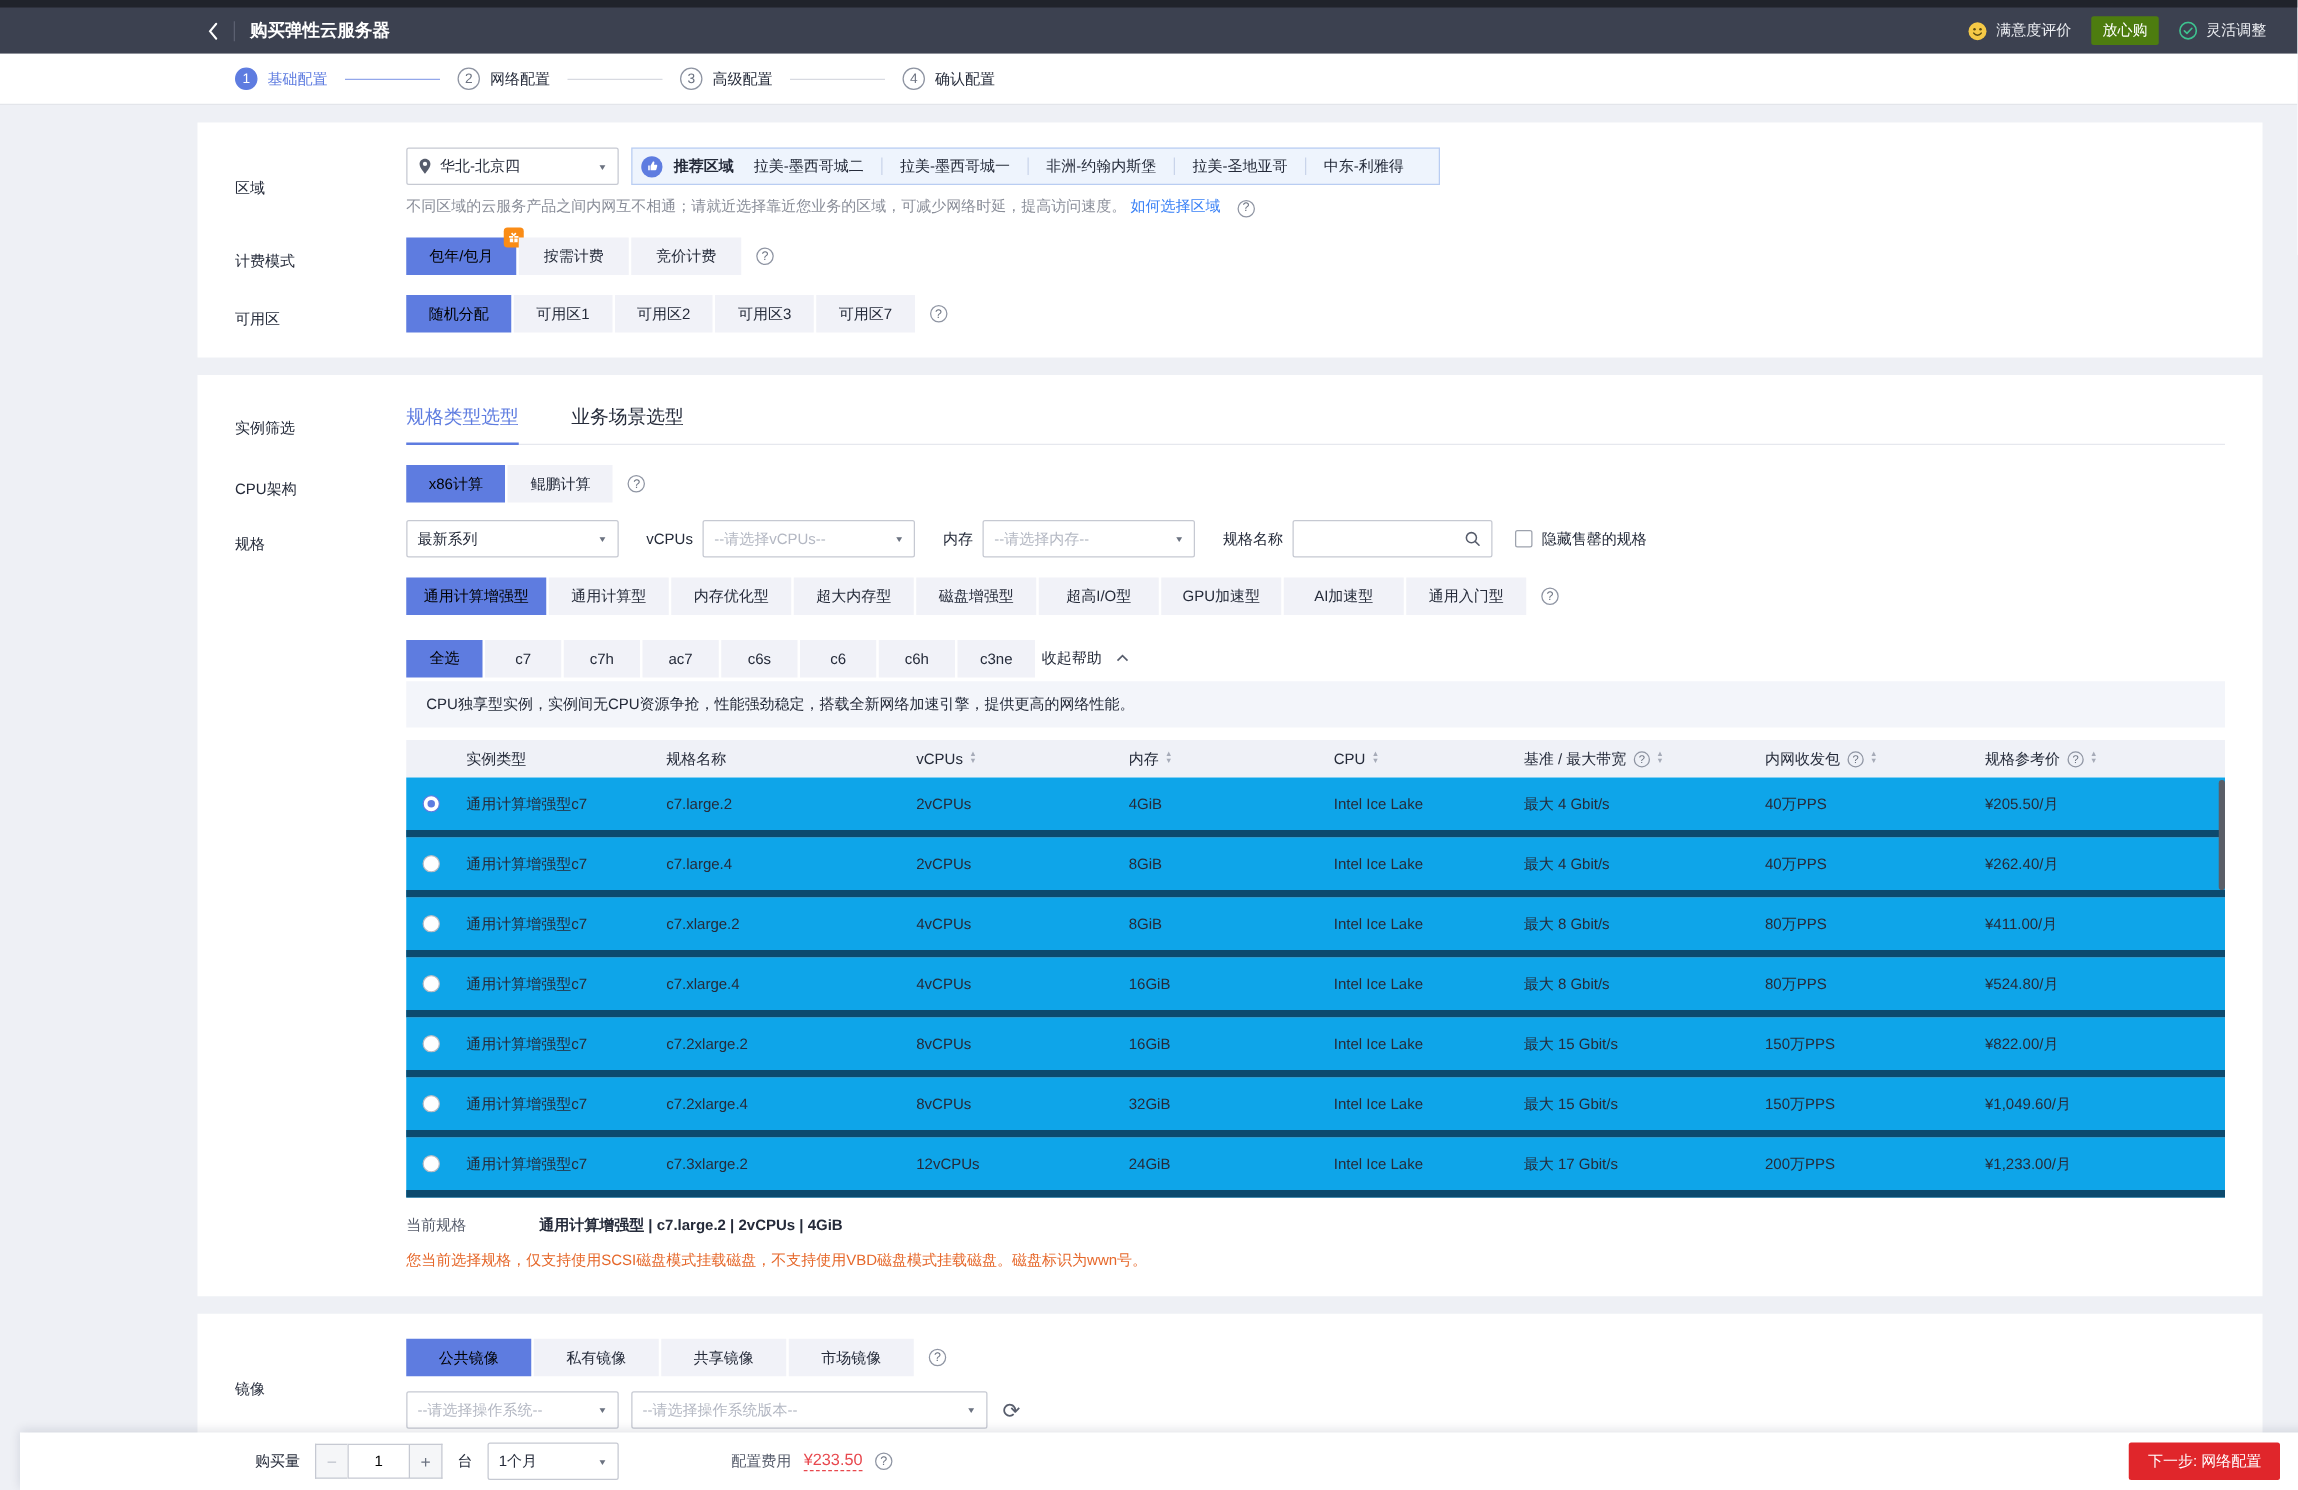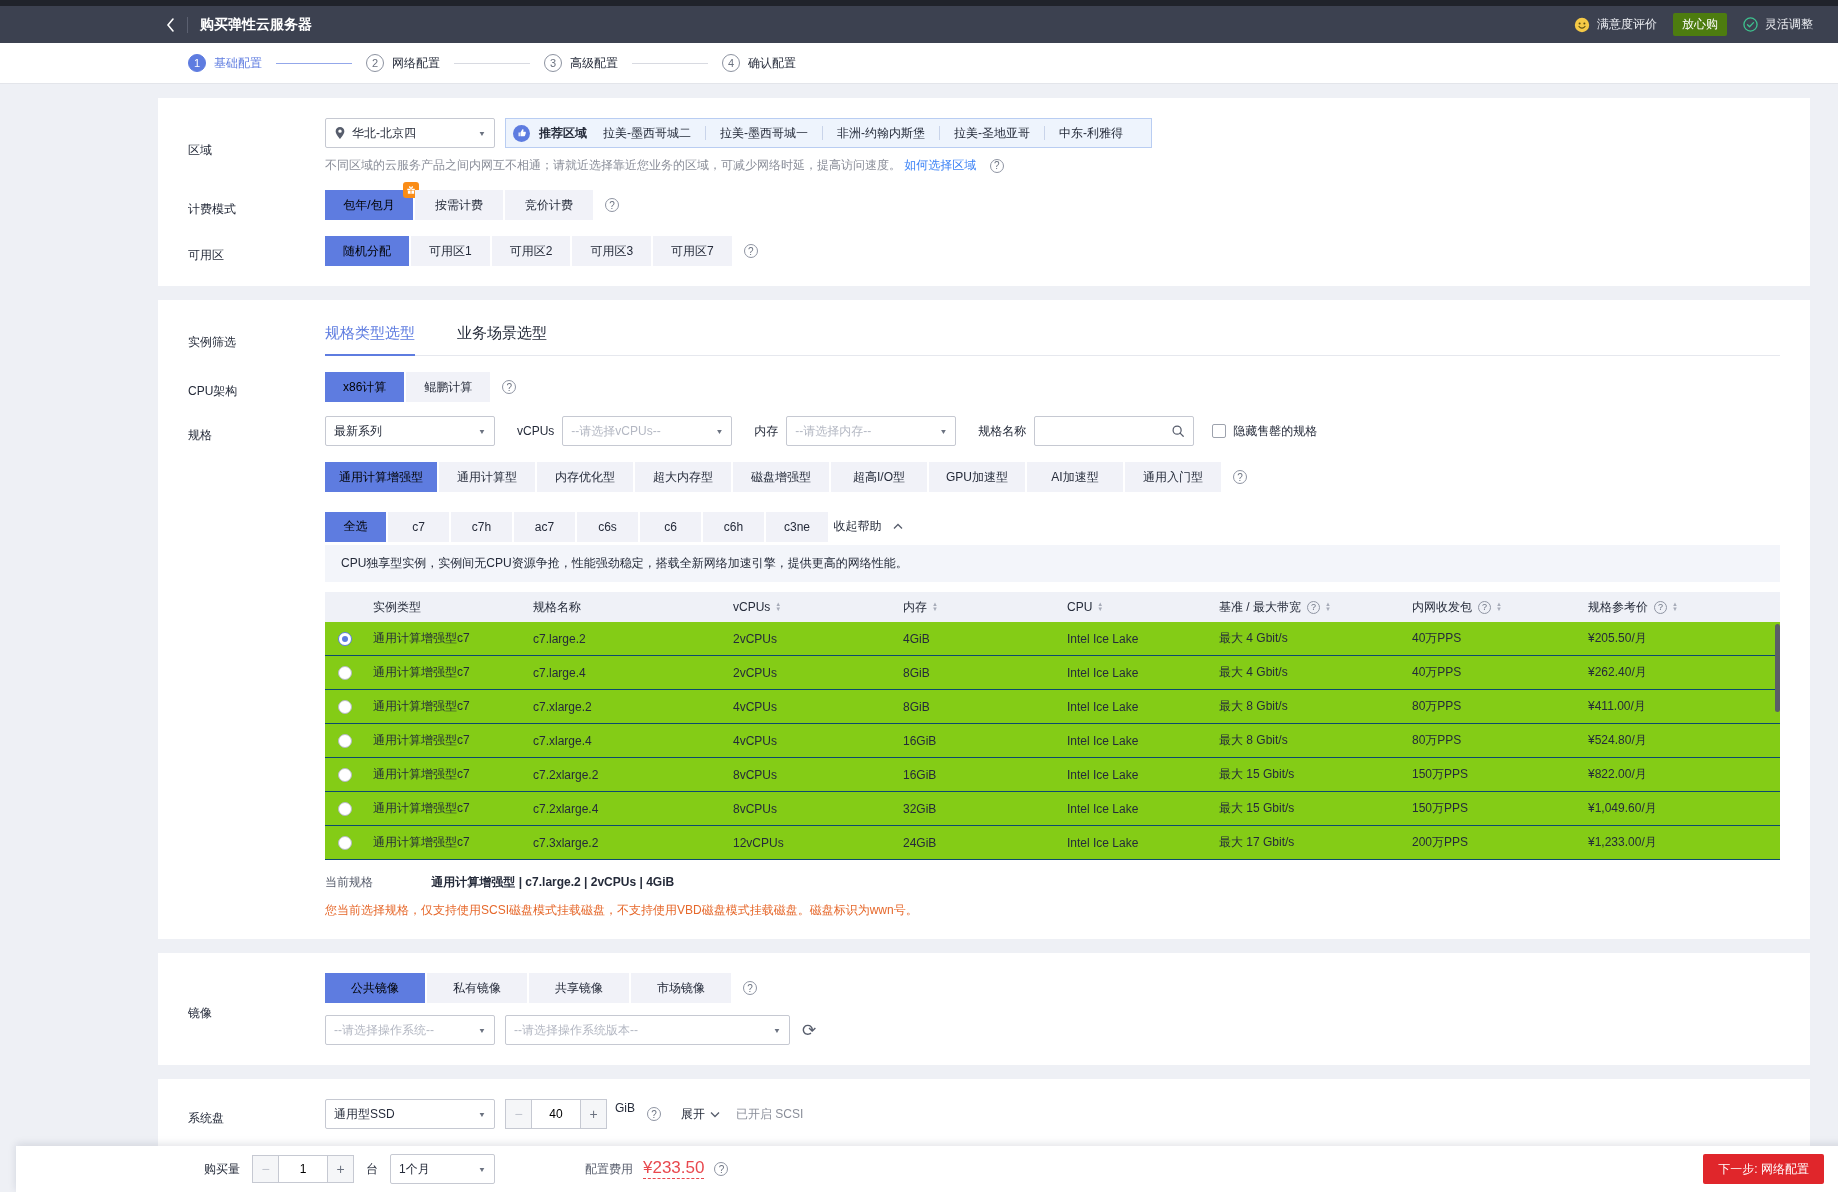--- a/index.html
+++ b/index.html
@@ -68,21 +68,21 @@
 .link-tab.active{color:#5e7ce0;border-bottom:2px solid #5e7ce0;margin-bottom:-1px}
 .f-label{margin:0 8px 0 22px;white-space:nowrap}
 
 .collapse-help{display:inline-flex;align-items:center;gap:12px;margin:16px 0 10px;cursor:pointer}
 .help-box{background:#f3f5fa;padding:10px 16px;color:#252b3a}
 
 .spec-table{margin-top:10px;position:relative}
 .t-head,.t-row{display:grid;grid-template-columns:48px 160px 200px 170px 164px 152px 193px 176px 1fr;align-items:center}
 .t-head{background:#eff1f7;height:30px}
 .th{display:flex;align-items:center;color:#252b3a;min-width:0}
-.t-row{height:34px;border-bottom:1px solid #0c4a6e;cursor:pointer;background:#84cc16}
+.t-row{height:48px;border-bottom:6px solid #0c4a6e;cursor:pointer;background:#0ea5e9}
 .t-cell{display:flex;align-items:center;min-width:0;padding-right:8px;white-space:nowrap;overflow:hidden}
 .center{justify-content:center}
 .sort{display:inline-flex;flex-direction:column;margin-left:5px}
 .s-a,.s-d{font-size:6px;line-height:5px;color:#a6abb8}
 .radio{width:14px;height:14px;border:1px solid #b6bac4;border-radius:50%;background:#fff;display:inline-block;position:relative;cursor:pointer}
 .radio.checked{border-color:#5e7ce0}
 .radio.checked::after{content:"";position:absolute;left:3px;top:3px;right:3px;bottom:3px;background:#5e7ce0;border-radius:50%}
 .t-scroll{position:absolute;right:0;top:32px;width:5px;height:88px;background:#5a5e67;border-radius:3px;cursor:pointer}
 .cs-label{display:inline-block;width:103px;color:#575d6c}
 .cs-value{font-weight:700}
@@ -96,21 +96,21 @@
 .gib{margin:0 2px 12px 8px}
 .expand{display:inline-flex;align-items:center;gap:5px;margin-left:20px;cursor:pointer}
 .scsi{color:#8a8e99;margin-left:16px}
 .refresh{font-size:17px;color:#575d6c;margin-left:12px;cursor:pointer;line-height:1}
 
 .footer{position:fixed;left:16px;bottom:0;width:100%;height:46px;background:#fff;box-shadow:0 -2px 8px rgba(15,25,60,.12);display:flex;align-items:center;padding-left:188px;z-index:20}
 .footer .stepper{height:28px}
 .f-qty-label{margin-right:12px}
 .unit{margin:0 12px}
 .fee-label{color:#575d6c;margin-left:90px}
-.fee{color:#e8484e;font-size:17px;margin-left:10px;border-bottom:1px dashed #e8484e;cursor:pointer;line-height:1.1}
+.fee{color:#e8484e;font-size:13px;margin-left:10px;border-bottom:1px dashed #e8484e;cursor:pointer;line-height:1.1}
 .next-btn{margin-left:auto;margin-right:30px;background:#e0262b;color:#fff;height:30px;display:inline-flex;align-items:center;padding:0 15px;border-radius:2px;cursor:pointer;white-space:nowrap}
 </style>
 </head>
 <body>
 
 <div class="topbar">
   <span class="back">
     <svg width="10" height="16" viewBox="0 0 10 16">
         <path d="M8 2 3 8l5 6" stroke="#fff" stroke-width="1.6" fill="none" stroke-linecap="round"></path>
       </svg>

